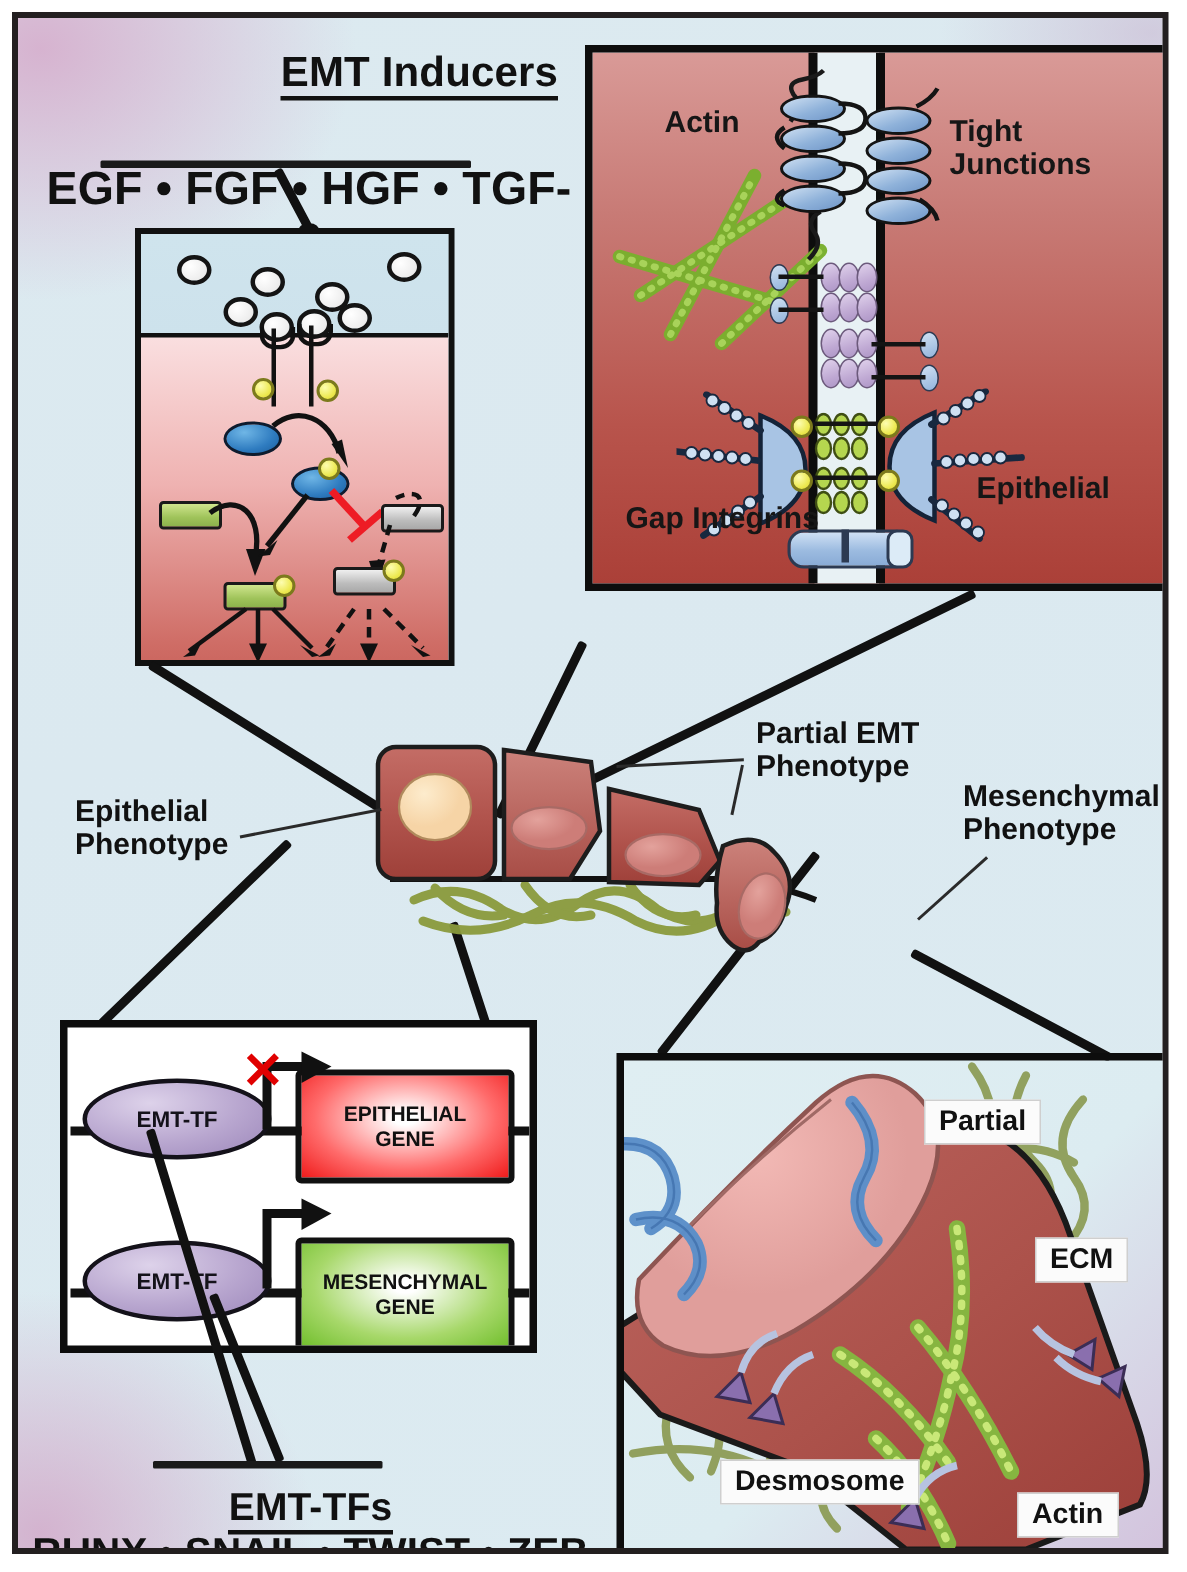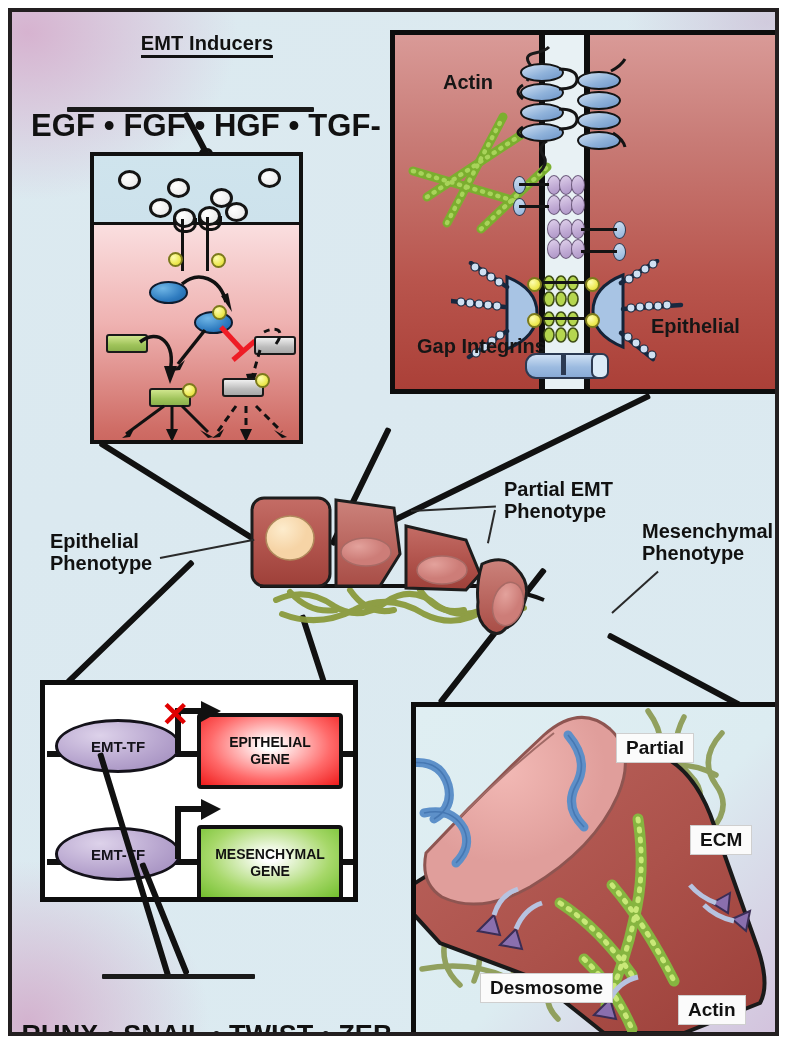--- a/index.html
+++ b/index.html
@@ -26,21 +26,21 @@
     overflow:hidden;
   }
 
   .abs{position:absolute;}
 
   
   .hdr{
     position:absolute;text-align:center;color:#111;
     font-weight:bold;line-height:1.12;letter-spacing:.1px;
   }
-  #emt-inducers-title{left:30px;top:20px;width:330px;font-size:20px;}
+  #emt-inducers-title{left:30px;top:20px;width:330px;font-size:28px;text-align:right;}
   #emt-inducers-title u{text-decoration:none;border-bottom:3px solid #111;padding-bottom:1px;}
   #emt-inducers-list{left:14px;top:52px;width:360px;font-size:31px;margin-top:45px;}
 
   #emt-tfs-title{left:20px;top:978px;width:350px;font-size:26px;}
   #emt-tfs-title u{text-decoration:none;border-bottom:3px solid #111;padding-bottom:1px;}
   #emt-tfs-list{left:8px;top:1008px;width:374px;font-size:27px;}
 
   .rule{position:absolute;background:#1a1a1a;height:5px;border-radius:1px;}
   #rule-top{left:55px;top:95px;width:247px;}
   #rule-bottom{left:90px;top:962px;width:153px;}
@@ -347,20 +347,21 @@
       <div class="pho" style="left:132px;top:242px;"></div>
       <div class="pho" style="left:132px;top:278px;"></div>
       <div class="pho" style="left:190px;top:242px;"></div>
       <div class="pho" style="left:190px;top:278px;"></div>
 
       <div class="gapcyl" style="left:130px;top:318px;width:78px;"></div>
       <div style="position:absolute;left:196px;top:318px;width:14px;height:22px;border:2px solid #2c3a52;border-radius:7px;background:#dcebf7;"></div>
       <div style="position:absolute;left:166px;top:318px;width:5px;height:22px;background:#2c3a52;"></div>
 
       <div class="jlabel" style="left:48px;top:36px;">Actin</div>
+      <div class="jlabel" style="left:238px;top:42px;">Tight Junctions</div>
       <div class="jlabel" style="left:256px;top:280px;">Epithelial</div>
       <div class="jlabel" style="left:22px;top:300px;">Gap Integrins</div>
     </div>
 
     <div class="fatline" style="left:88px;top:428px;width:180px;transform:rotate(32deg);"></div>
     <div class="fatline" style="left:320px;top:530px;width:130px;transform:rotate(-64deg);"></div>
     <div class="fatline" style="left:325px;top:533px;width:348px;transform:rotate(-26deg);"></div>
     <div class="fatline" style="left:55px;top:668px;width:175px;transform:rotate(-44deg);"></div>
     <div class="fatline" style="left:290px;top:600px;width:90px;transform:rotate(72deg);"></div>
     <div class="fatline" style="left:428px;top:688px;width:170px;transform:rotate(-52deg);"></div>
@@ -453,20 +454,23 @@
       <svg class="abs" style="left:124px;top:110px;width:54px;height:66px;" viewBox="0 0 54 66">
         <path d="M9,64 L9,14 L34,14" stroke="#111" stroke-width="6" fill="none"></path>
         <polygon points="32,4 52,14 32,25" fill="#111"></polygon>
       </svg>
     </div>
 
     <div class="fatline" style="left:88px;top:738px;width:235px;transform:rotate(73deg);"></div>
     <div class="fatline" style="left:130px;top:848px;width:120px;transform:rotate(68deg);"></div>
 
     <div class="rule" id="rule-bottom"></div>
+    <div class="hdr" id="emt-tfs-title">
+      <u>EMT-TFs</u>
+    </div>
     <div class="hdr" id="emt-tfs-list">RUNX • SNAIL • TWIST • ZEB</div>
 
     <div id="mes-panel" class="abs">
       <svg class="abs" style="left:0;top:0;width:360px;height:326px;" viewBox="0 0 360 326">
         <defs>
           <linearGradient id="mcell" x1="0" y1="0" x2="1" y2="1">
             <stop offset="0%" stop-color="#bd6660"></stop>
               <stop offset="55%" stop-color="#ac524b"></stop>
             <stop offset="100%" stop-color="#9c3f39"></stop>
           </linearGradient>

